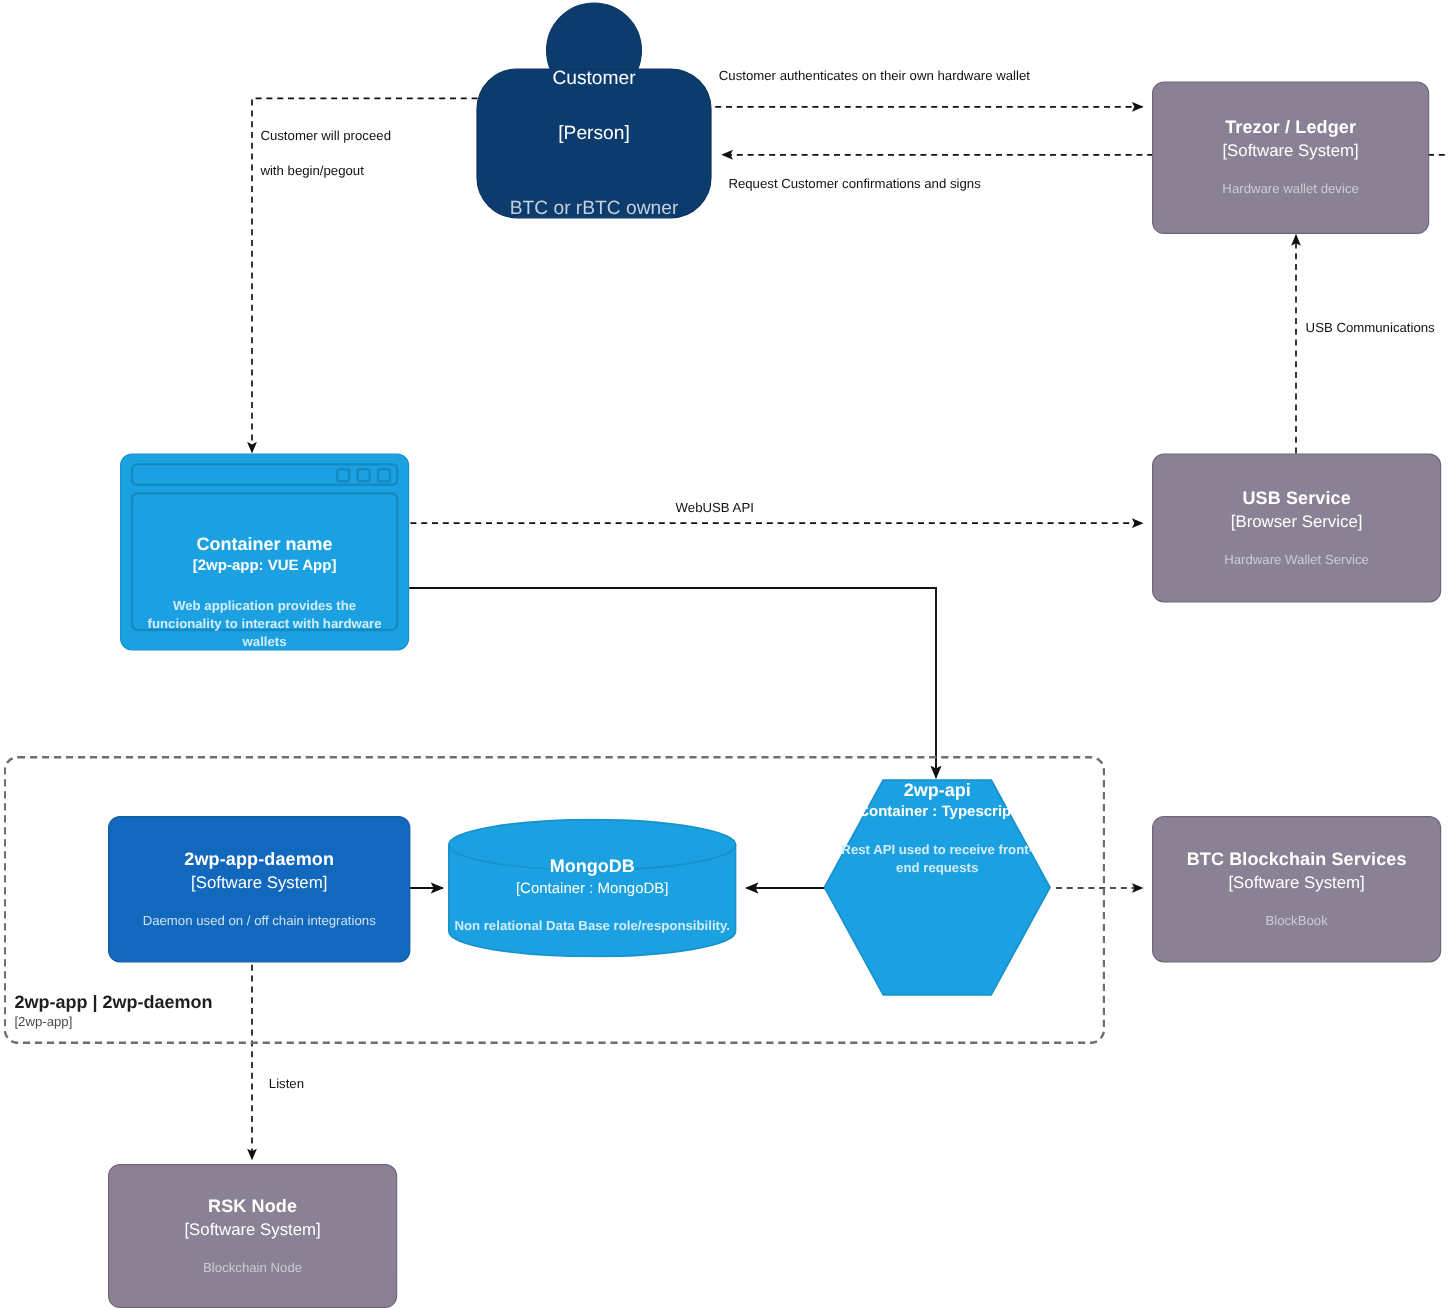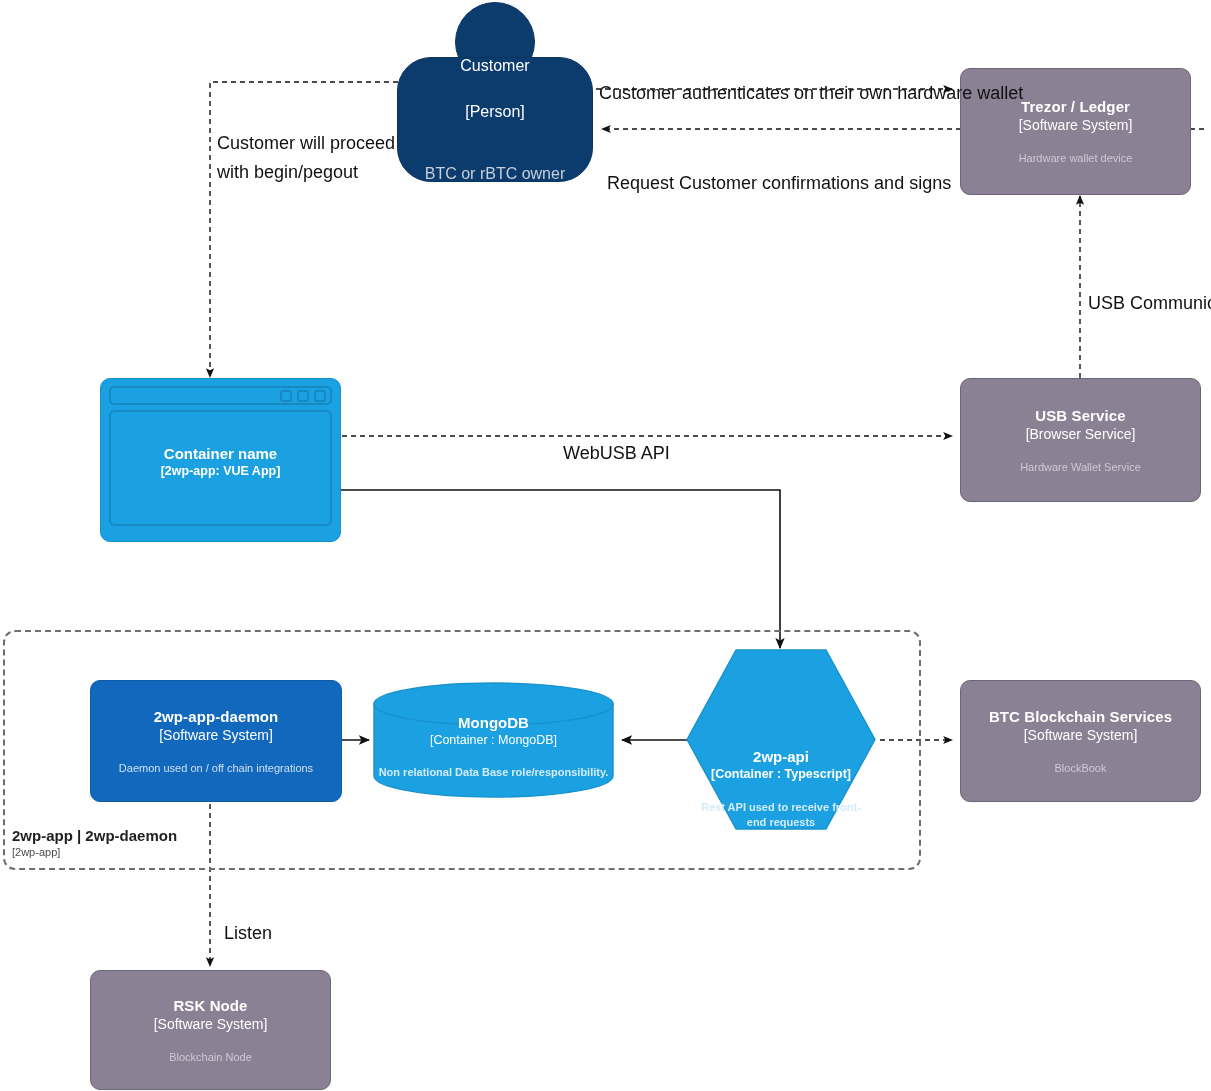--- a/index.html
+++ b/index.html
@@ -187,21 +187,21 @@
   
   .hex { position: absolute; }
   .hex-svg { position: absolute; left: 0; top: 0; }
   .hex-text {
     position: absolute;
     left: 0; top: 0;
     width: 100%; height: 100%;
     display: flex;
     flex-direction: column;
     align-items: center;
-    justify-content: flex-end;
+    justify-content: flex-start;
     color: #ffffff;
     text-align: center;
     box-sizing: border-box;
   }
   .hex-text .n-title { font-weight: bold; font-size: 15px; line-height: 19px; }
   .hex-text .n-type  { font-weight: bold; font-size: 12.5px; line-height: 17px; }
   .hex-text .n-desc  { font-weight: bold; font-size: 11px; line-height: 15px; margin-top: 17px; color: #d3ecf9; padding: 0 6px; }
 
   
   .boundary {
@@ -224,25 +224,24 @@
   }
   .boundary-label .b-type {
     font-size: 11px;
     line-height: 15px;
     color: #4a4a4a;
   }
 
   
   .edge-label {
     position: absolute;
-    font-size: 18px;
+    font-size: 11px;
     line-height: 16px;
     color: #111111;
     white-space: nowrap;
-    margin-top: 29px;
   }
 </style>
 </head>
 <body>
 
 <div id="canvas">
 
   <svg id="edge-layer" viewBox="0 0 1211 1091" width="1211" height="1091">
     <defs>
       <marker id="arrow" viewBox="0 0 10 10" refX="9" refY="5" markerWidth="7" markerHeight="7" orient="auto-start-reverse">
@@ -320,20 +319,21 @@
 
   <div class="browser" style="left:100px; top:378px; width:241px; height:164px;">
     <div class="browser-bar">
       <div class="browser-dot"></div>
       <div class="browser-dot"></div>
       <div class="browser-dot"></div>
     </div>
     <div class="browser-body">
       <div class="n-title">Container name</div>
       <div class="n-type">[2wp-app: VUE App]</div>
+      <div class="n-desc">Web application provides the funcionality to interact with hardware wallets</div>
     </div>
   </div>
 
   <div class="node cbox" style="left:90px; top:680px; width:252px; height:122px;">
     <div class="n-title">2wp-app-daemon</div>
     <div class="n-type">[Software System]</div>
     <div class="n-desc">Daemon used on / off chain integrations</div>
   </div>
 
   <div class="cyl" style="left:373px; top:682px; width:241px; height:116px;">

